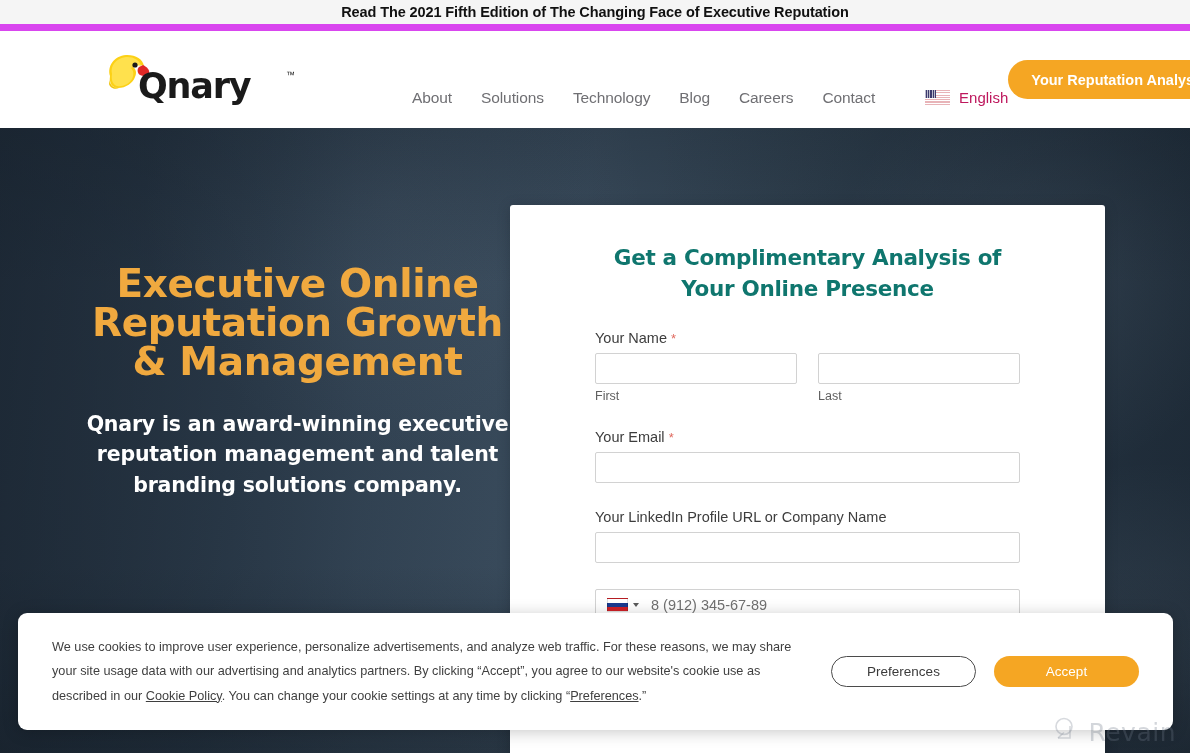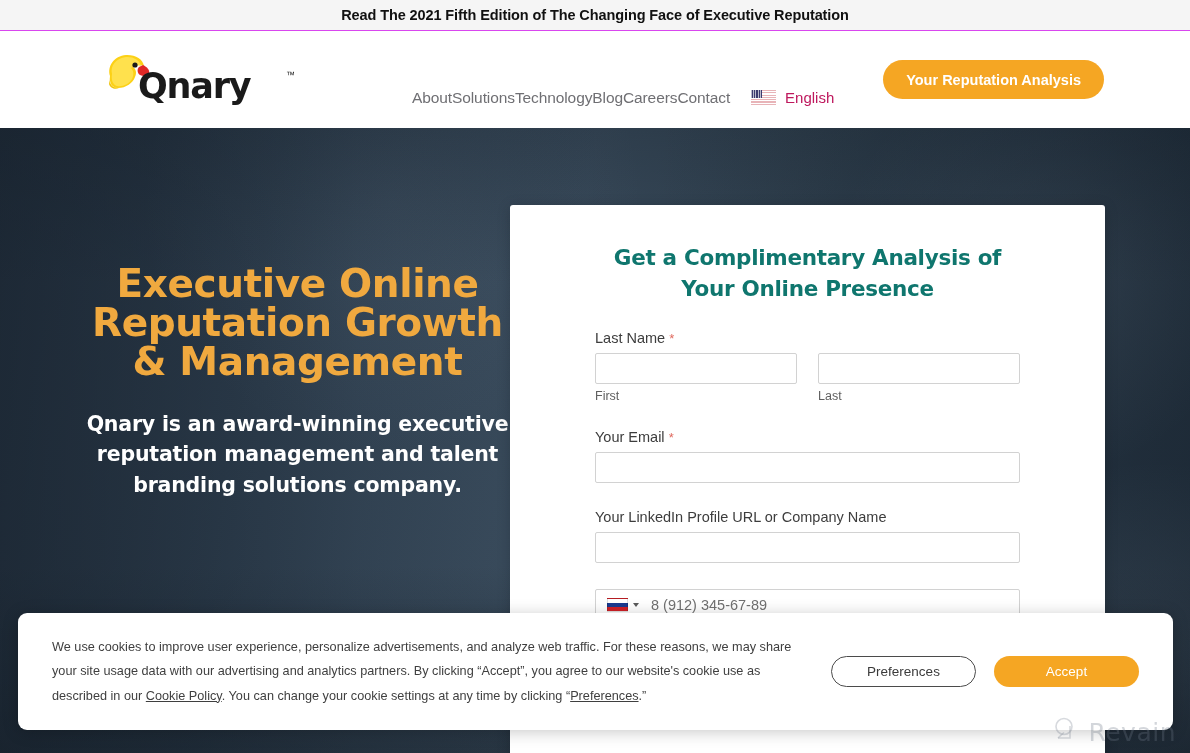--- a/index.html
+++ b/index.html
@@ -16,21 +16,21 @@
     position: relative;
     width: 1190px;
     height: 753px;
     overflow: hidden;
   }
 
   
   .announce-bar {
     height: 31px;
     background: #f5f5f5;
-    border-bottom: 1px solid #d946ef;
+    border-bottom: 7px solid #d946ef;
     display: flex;
     align-items: center;
     justify-content: center;
   }
   .announce-text {
     font-size: 14.5px;
     font-weight: bold;
     color: #111111;
     letter-spacing: -0.1px;
   }
@@ -74,20 +74,21 @@
     position: absolute;
     left: 190px;
     bottom: 32px;
     font-size: 9px;
     color: #1a1a1a;
   }
 
   .main-nav {
     display: flex;
     align-items: center;
+    gap: 29px;
     margin-left: 116px;
     margin-top: 36px;
   }
   .nav-link {
     font-size: 15.5px;
     color: #6f6f73;
     text-decoration: none;
     white-space: nowrap;
     letter-spacing: -0.1px;
     cursor: pointer;
@@ -421,21 +422,21 @@
         <span>Reputation Growth</span><br>
         <span>&amp; Management</span>
       </h1>
       <p class="hero-sub">Qnary is an award-winning executive reputation management and talent branding solutions company.</p>
     </div>
 
     <div class="form-card">
       <h2 class="form-title">Get a Complimentary Analysis of Your Online Presence</h2>
 
       <div class="field-group">
-        <label class="field-label"><span>Last Name</span> <span class="req-star">*</span></label>
+        <label class="field-label"><span>Your Name</span> <span class="req-star">*</span></label>
         <div class="name-row">
           <div class="name-col">
             <input class="txt-input" type="text" placeholder="" style="">
             <span class="sub-label">First</span>
           </div>
           <div class="name-col">
             <input class="txt-input" type="text" placeholder="" style="">
             <span class="sub-label">Last</span>
           </div>
         </div>

